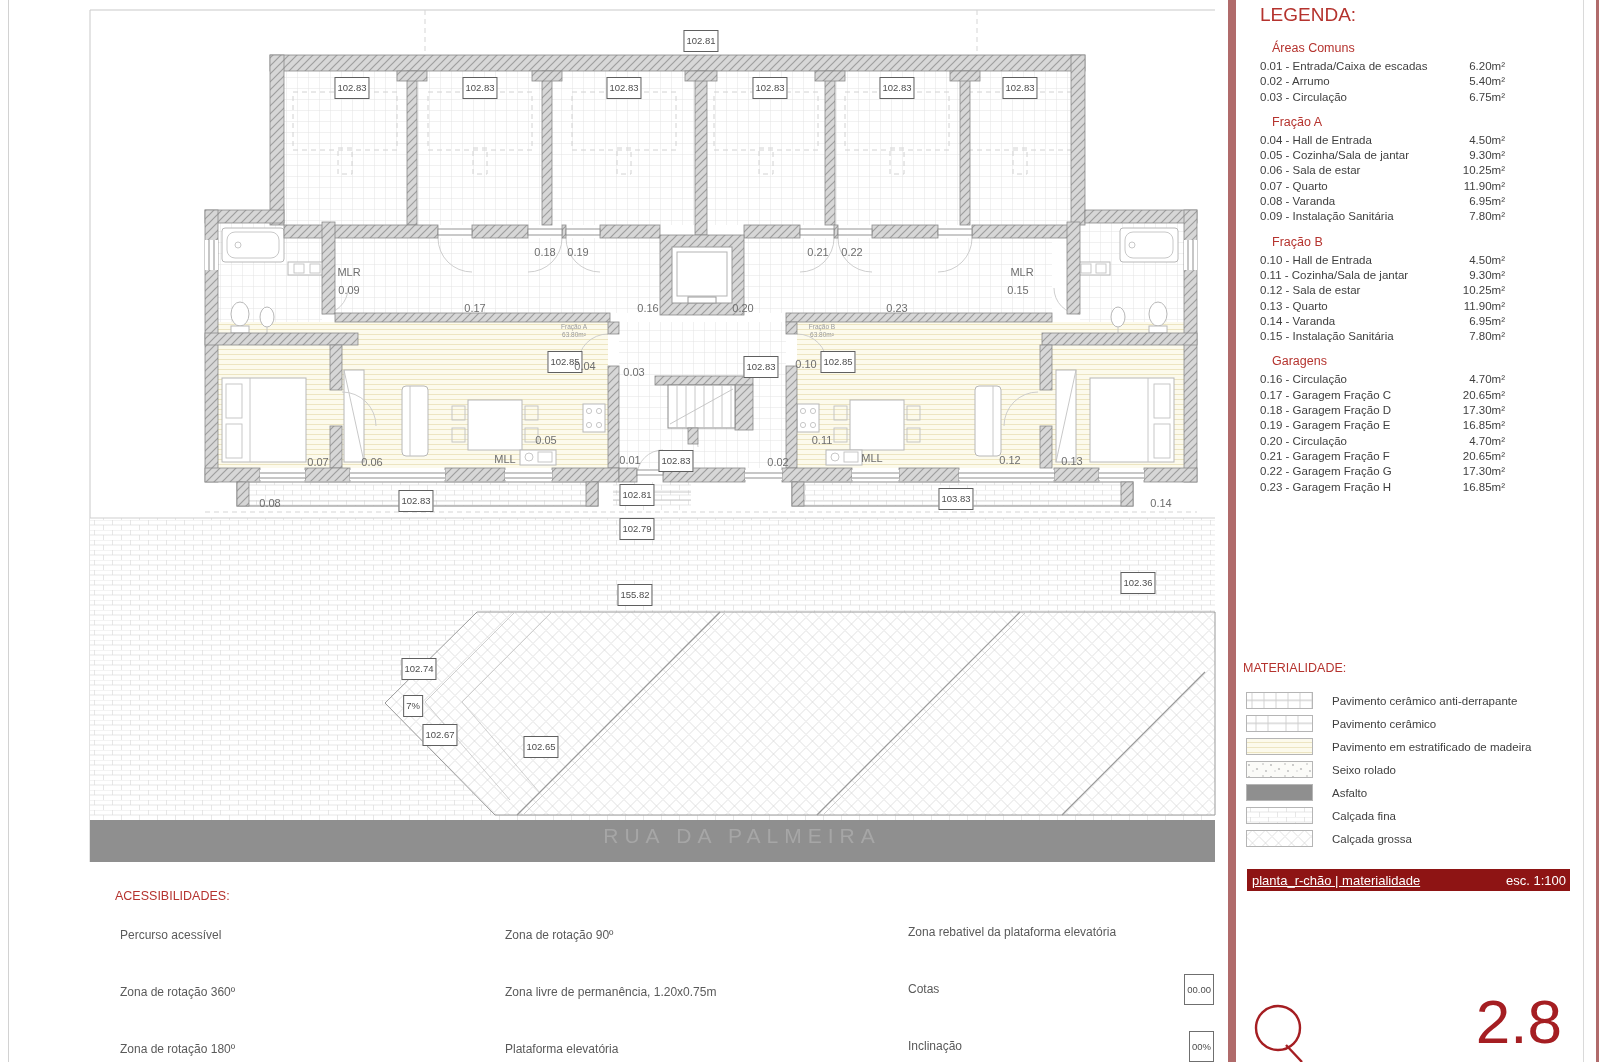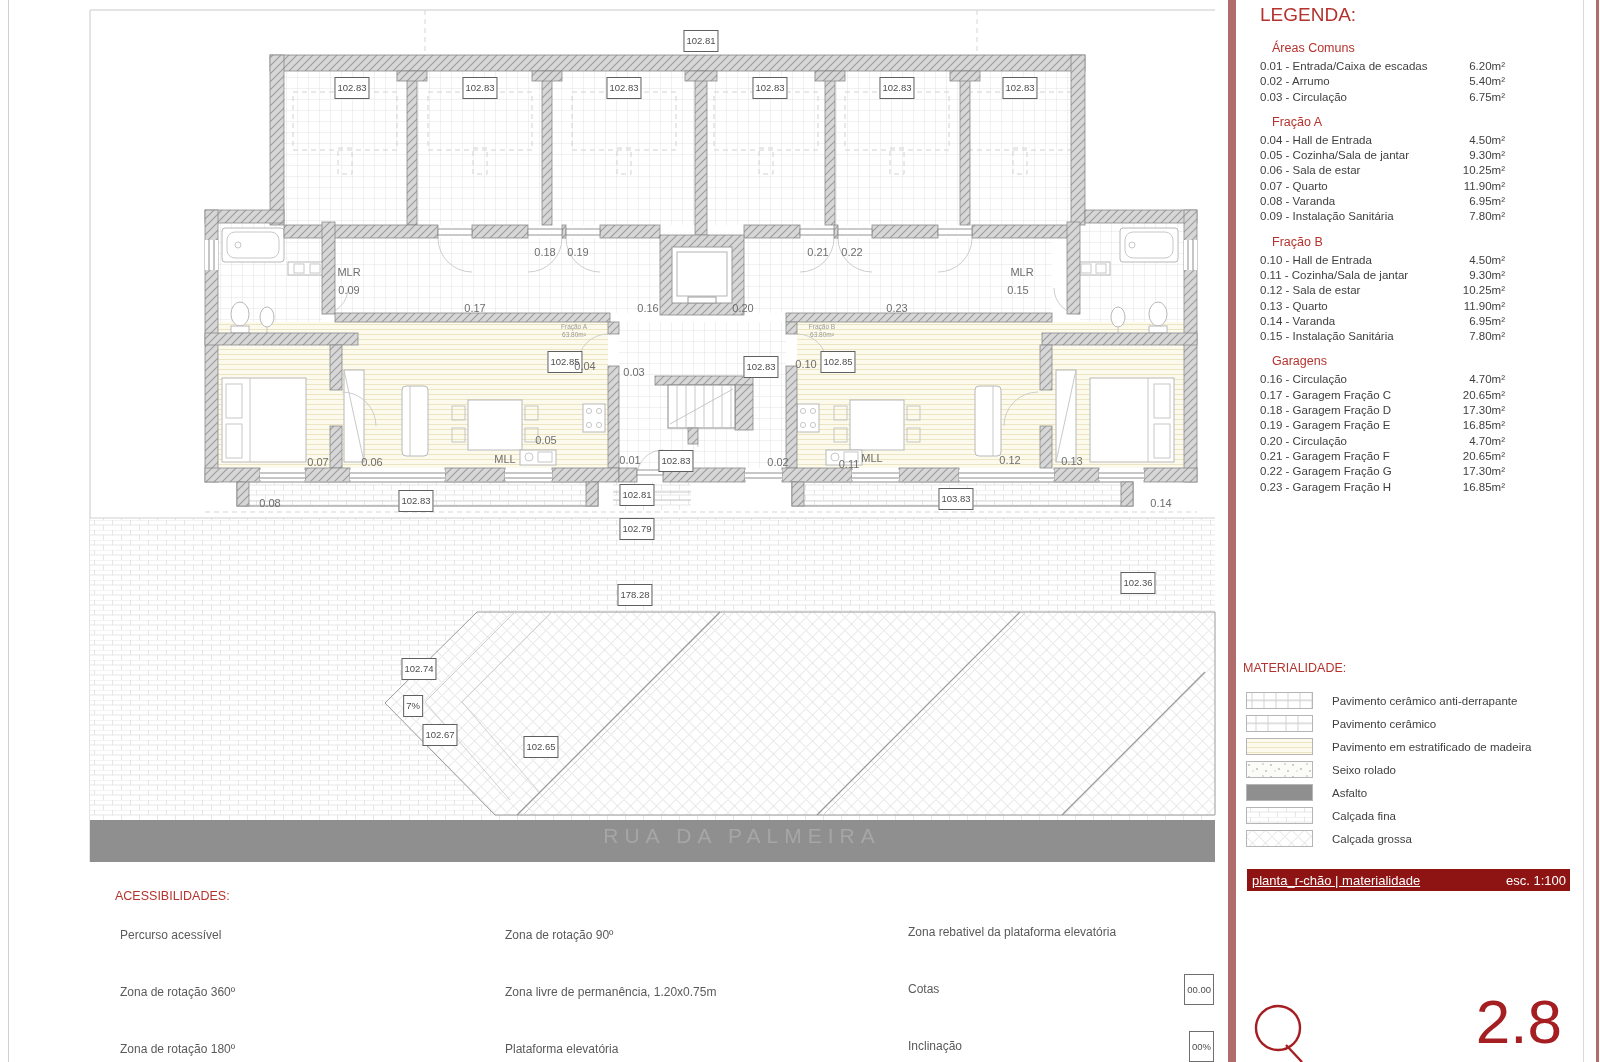--- a/index.html
+++ b/index.html
@@ -355,21 +355,21 @@
       <div class="elev" style="left: 897px; top: 88px;">102.83</div>
       <div class="elev" style="left: 1020px; top: 88px;">102.83</div>
       <div class="elev" style="left: 565px; top: 362px;">102.85</div>
       <div class="elev" style="left: 838px; top: 362px;">102.85</div>
       <div class="elev" style="left: 761px; top: 367px;">102.83</div>
       <div class="elev" style="left: 676px; top: 461px;">102.83</div>
       <div class="elev" style="left: 416px; top: 501px;">102.83</div>
       <div class="elev" style="left: 637px; top: 495px;">102.81</div>
       <div class="elev" style="left: 956px; top: 499px;">103.83</div>
       <div class="elev" style="left: 637px; top: 529px;">102.79</div>
-      <div class="elev" style="left: 635px; top: 595px;">178.28</div>
+      <div class="elev" style="left: 635px; top: 595px;">155.82</div>
       <div class="elev" style="left: 1138px; top: 583px;">102.36</div>
       <div class="elev" style="left: 419px; top: 669px;">102.74</div>
       <div class="elev" style="left: 440px; top: 735px;">102.67</div>
       <div class="elev" style="left: 541px; top: 747px;">102.65</div>
       <div class="elev" style="left: 413px; top: 706px;">7%</div>
       <div class="rl" style="left: 349px; top: 272px;">MLR</div>
       <div class="rl" style="left: 349px; top: 290px;">0.09</div>
       <div class="rl" style="left: 475px; top: 308px;">0.17</div>
       <div class="rl" style="left: 545px; top: 252px;">0.18</div>
       <div class="rl" style="left: 578px; top: 252px;">0.19</div>
@@ -382,21 +382,21 @@
       <div class="rl" style="left: 1018px; top: 290px;">0.15</div>
       <div class="rl" style="left: 585px; top: 366px;">0.04</div>
       <div class="rl" style="left: 634px; top: 372px;">0.03</div>
       <div class="rl" style="left: 806px; top: 364px;">0.10</div>
       <div class="rl" style="left: 318px; top: 462px;">0.07</div>
       <div class="rl" style="left: 372px; top: 462px;">0.06</div>
       <div class="rl" style="left: 546px; top: 440px;">0.05</div>
       <div class="rl" style="left: 505px; top: 459px;">MLL</div>
       <div class="rl" style="left: 630px; top: 460px;">0.01</div>
       <div class="rl" style="left: 778px; top: 462px;">0.02</div>
-      <div class="rl" style="left: 822px; top: 464px; margin-left: 27px;">0.11</div>
+      <div class="rl" style="left: 822px; top: 440px;">0.11</div>
       <div class="rl" style="left: 872px; top: 458px;">MLL</div>
       <div class="rl" style="left: 1010px; top: 460px;">0.12</div>
       <div class="rl" style="left: 1072px; top: 461px;">0.13</div>
       <div class="rl" style="left: 270px; top: 503px;">0.08</div>
       <div class="rl" style="left: 1161px; top: 503px;">0.14</div>
       <div class="frac" style="left: 574px; top: 330px;">Fração A
 63.80m²</div>
       <div class="frac" style="left: 822px; top: 330px;">Fração B
 63.80m²</div>
     </div>

